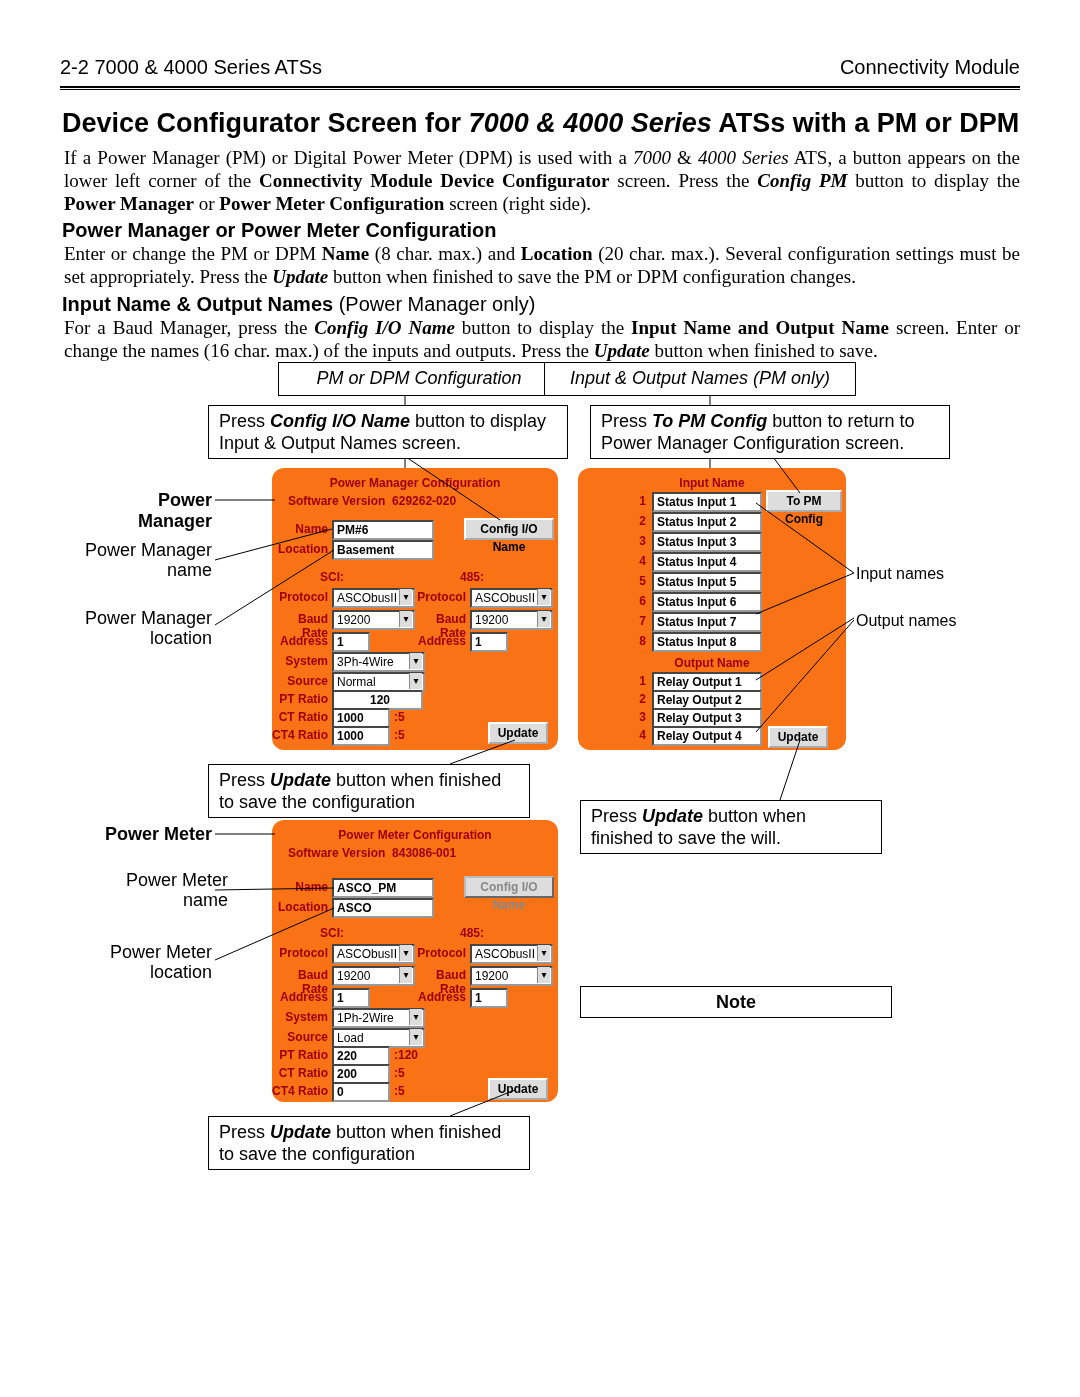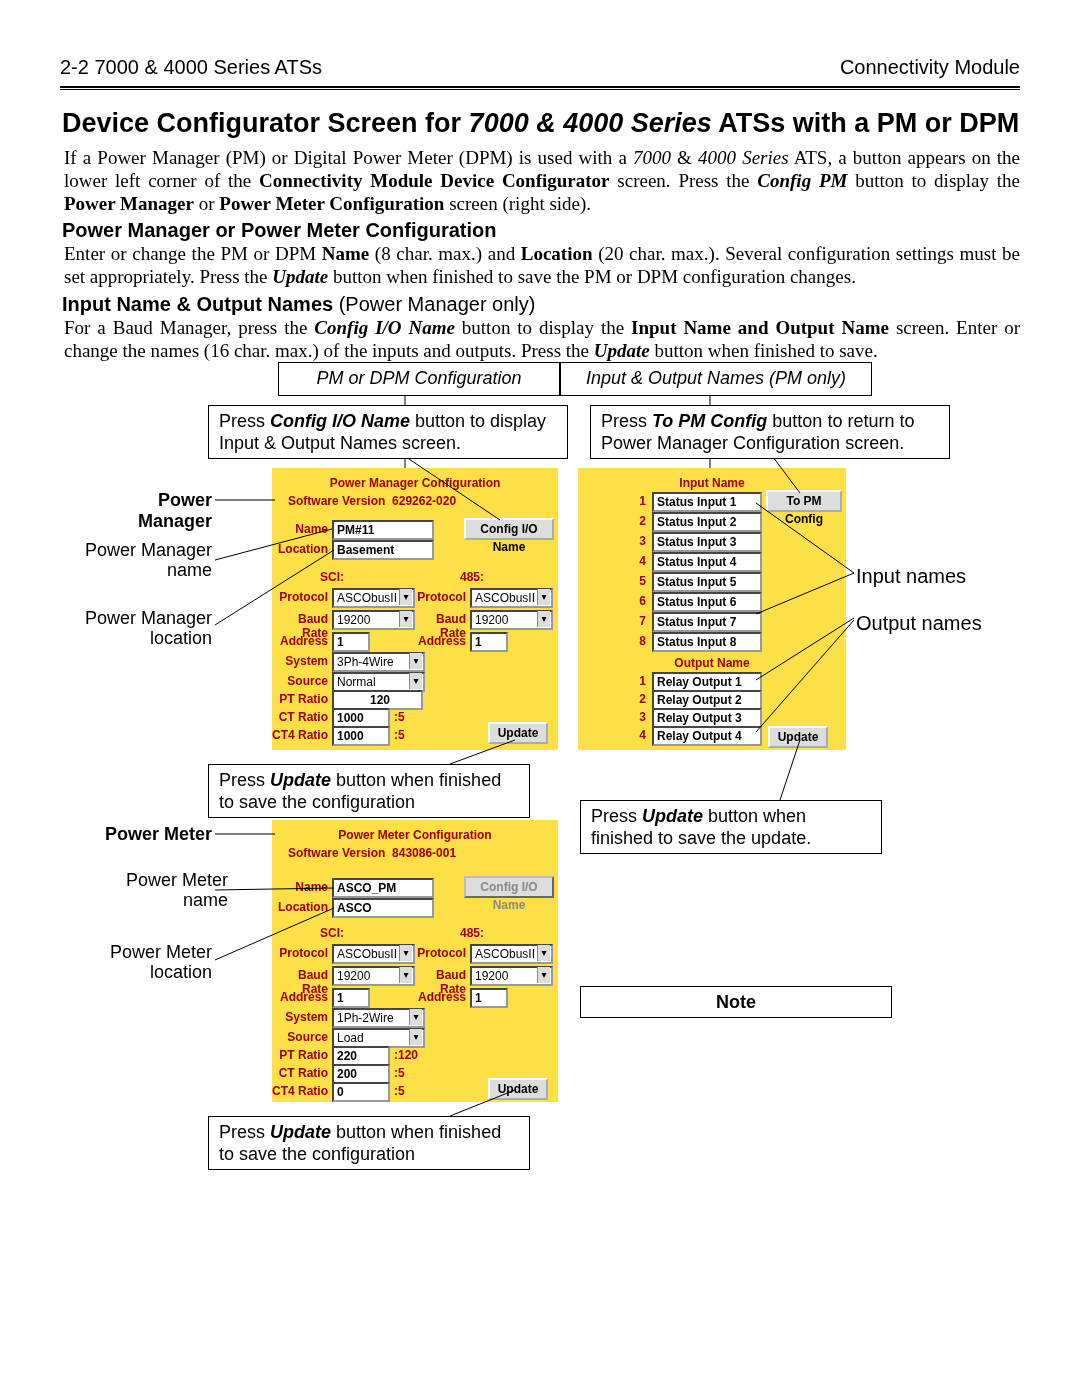--- a/index.html
+++ b/index.html
@@ -30,24 +30,24 @@
   .h2a { position: absolute; left: 62px; top: 219px; font-size: 20px; font-weight: bold; }
   .para2 { position: absolute; left: 64px; right: 60px; top: 242px; font-size: 19px; line-height: 23px; text-align: justify;}
 
   .h2b { position: absolute; left: 62px; top: 293px; font-size: 20px; }
   .para3 { position: absolute; left: 64px; right: 60px; top: 316px; font-size: 19px; line-height: 23px; text-align: justify;}
 
   
   .abox { position: absolute; background: #fff; border: 1px solid #000; padding: 4px 10px; font-size: 18px; line-height: 22px; z-index: 20; }
   .abox.center { text-align: center; font-style: italic; }
   .alab { position: absolute; font-size: 18px; text-align: right; z-index: 15; }
-  .alabL{ position: absolute; font-size: 20px; text-align: center; z-index: 15; }
+  .alabL{ position: absolute; font-size: 16px; text-align: center; z-index: 15; }
 
   
-  .panel { position: absolute; background: #fde047;}
+  .panel { position: absolute; background: #f97316; border-radius: 12px;}
   .panel .title { position: absolute; left:0; right:0; top: 8px; text-align:center; color:#a00000; font-size:12px; font-weight:bold;}
   .panel .sv { position: absolute; top: 26px; left: 16px; color:#a00000; font-size: 12px; font-weight:bold;}
 
   .fldlab { position: absolute; color:#a00000; font-size: 12px; font-weight: bold; text-align: right;}
   .fldval { position: absolute; background:#fff; border: 2px inset #999; font-size: 12px; padding: 0 3px; height: 16px; line-height: 16px; font-family: Arial, Helvetica, sans-serif; font-weight:bold; z-index: 5;}
   .ddn    { position: absolute; background:#fff; border: 2px inset #999; font-size: 12px; padding: 0 14px 0 3px; height: 16px; line-height:16px; font-family: Arial, Helvetica, sans-serif;}
   .ddn::after{ content:"▾"; position:absolute; right:1px; top:-1px; width:12px; text-align:center; background:#ddd; border-left:1px solid #888; font-size:10px;}
   .btn { position: absolute; background: #ddd; border: 2px outset #fff; font-size: 12px; font-weight: bold; text-align:center; height: 18px; line-height:18px; font-family: Arial, Helvetica, sans-serif; z-index:6;}
   .btn.disabled { color:#888; border-color:#bbb;}
   .colhead { position: absolute; color:#a00000; font-size: 12px; font-weight:bold;}
@@ -83,21 +83,21 @@
   </div>
 
   <div class="h2b arial">
     <b>Input Name &amp; Output Names </b><span>(Power Manager only)</span>
   </div>
   <div class="para3">
     <span>For a Baud Manager, press the </span><b><i>Config I/O Name</i></b><span> button to display the </span><b>Input Name and Output Name</b><span> screen. Enter or change the names (16 char. max.) of the inputs and outputs. Press the </span><b><i>Update</i></b><span> button when finished to save.</span>
   </div>
 
   <div class="abox arial center" style="left:278px; top:362px; width:260px; height:24px;">PM or DPM Configuration</div>
-  <div class="abox arial center" style="left:560px; top:362px; width:290px; height:24px;">Input &amp; Output Names (PM only)</div>
+  <div class="abox arial center" style="left:544px; top:362px; width:290px; height:24px;">Input &amp; Output Names (PM only)</div>
 
   <div class="abox arial" style="left:590px; top:405px; width:338px;">
     <span>Press </span><b><i>To PM Config</i></b><span> button to return to Power Manager Configuration screen.</span>
   </div>
   <div class="abox arial" style="left:208px; top:405px; width:338px;">
     <span>Press </span><b><i>Config I/O Name</i></b><span> button to display Input &amp; Output Names screen.</span>
   </div>
 
   <div class="alab arial" style="left:82px; top:490px; width:130px;"><b>Power Manager</b></div>
   <div class="alab arial" style="left:62px; top:540px; width:150px; line-height:20px;">Power Manager name</div>
@@ -108,21 +108,21 @@
   <div class="alab arial" style="left:62px; top:942px; width:150px; line-height:20px;">Power Meter location</div>
 
   <div class="alabL arial" style="left:856px; top:565px;">Input names</div>
   <div class="alabL arial" style="left:856px; top:612px;">Output names</div>
 
   <div class="panel arial" style="left:272px; top:468px; width:286px; height:282px;">
     <div class="title">Power Manager Configuration</div>
     <div class="sv"><span>Software Version</span>&nbsp;&nbsp;<span>629262-020</span></div>
 
     <div class="fldlab" style="top:54px; left:0; width:56px;">Name</div>
-    <div class="fldval" style="top:52px; left:60px; width:92px;">PM#11</div>
+    <div class="fldval" style="top:52px; left:60px; width:92px;">PM#6</div>
     <div class="btn" style="top:50px; left:192px; width:86px;">Config I/O Name</div>
 
     <div class="fldlab" style="top:74px; left:0; width:56px;">Location</div>
     <div class="fldval" style="top:72px; left:60px; width:92px;">Basement</div>
 
     <div class="colhead" style="top:102px; left:48px;">SCI:</div>
     <div class="colhead" style="top:102px; left:188px;">485:</div>
 
     <div class="fldlab" style="top:122px; left:0; width:56px;">Protocol</div>
     <div class="ddn" style="top:120px; left:60px; width:62px;">ASCObusII</div>
@@ -192,21 +192,21 @@
       <div class="fldval" style="top:258px; left:74px; width:100px;">Relay Output 4</div>
 
     <div class="btn" style="top:258px; left:190px; width:56px;">Update</div>
   </div>
 
   <div class="abox arial" style="left:208px; top:764px; width:300px;">
     <span>Press </span><b><i>Update</i></b><span> button when finished to save the configuration</span>
   </div>
 
   <div class="abox arial" style="left:580px; top:800px; width:280px;">
-    <span>Press </span><b><i>Update</i></b><span> button when finished to save the update.</span>
+    <span>Press </span><b><i>Update</i></b><span> button when finished to save the will.</span>
   </div>
 
   <div class="panel arial" style="left:272px; top:820px; width:286px; height:282px;">
     <div class="title">Power Meter Configuration</div>
     <div class="sv"><span>Software Version</span>&nbsp;&nbsp;<span>843086-001</span></div>
 
     <div class="fldlab" style="top:60px; left:0; width:56px;">Name</div>
     <div class="fldval" style="top:58px; left:60px; width:92px;">ASCO_PM</div>
     <div class="btn disabled" style="top:56px; left:192px; width:86px;">Config I/O Name</div>
 

